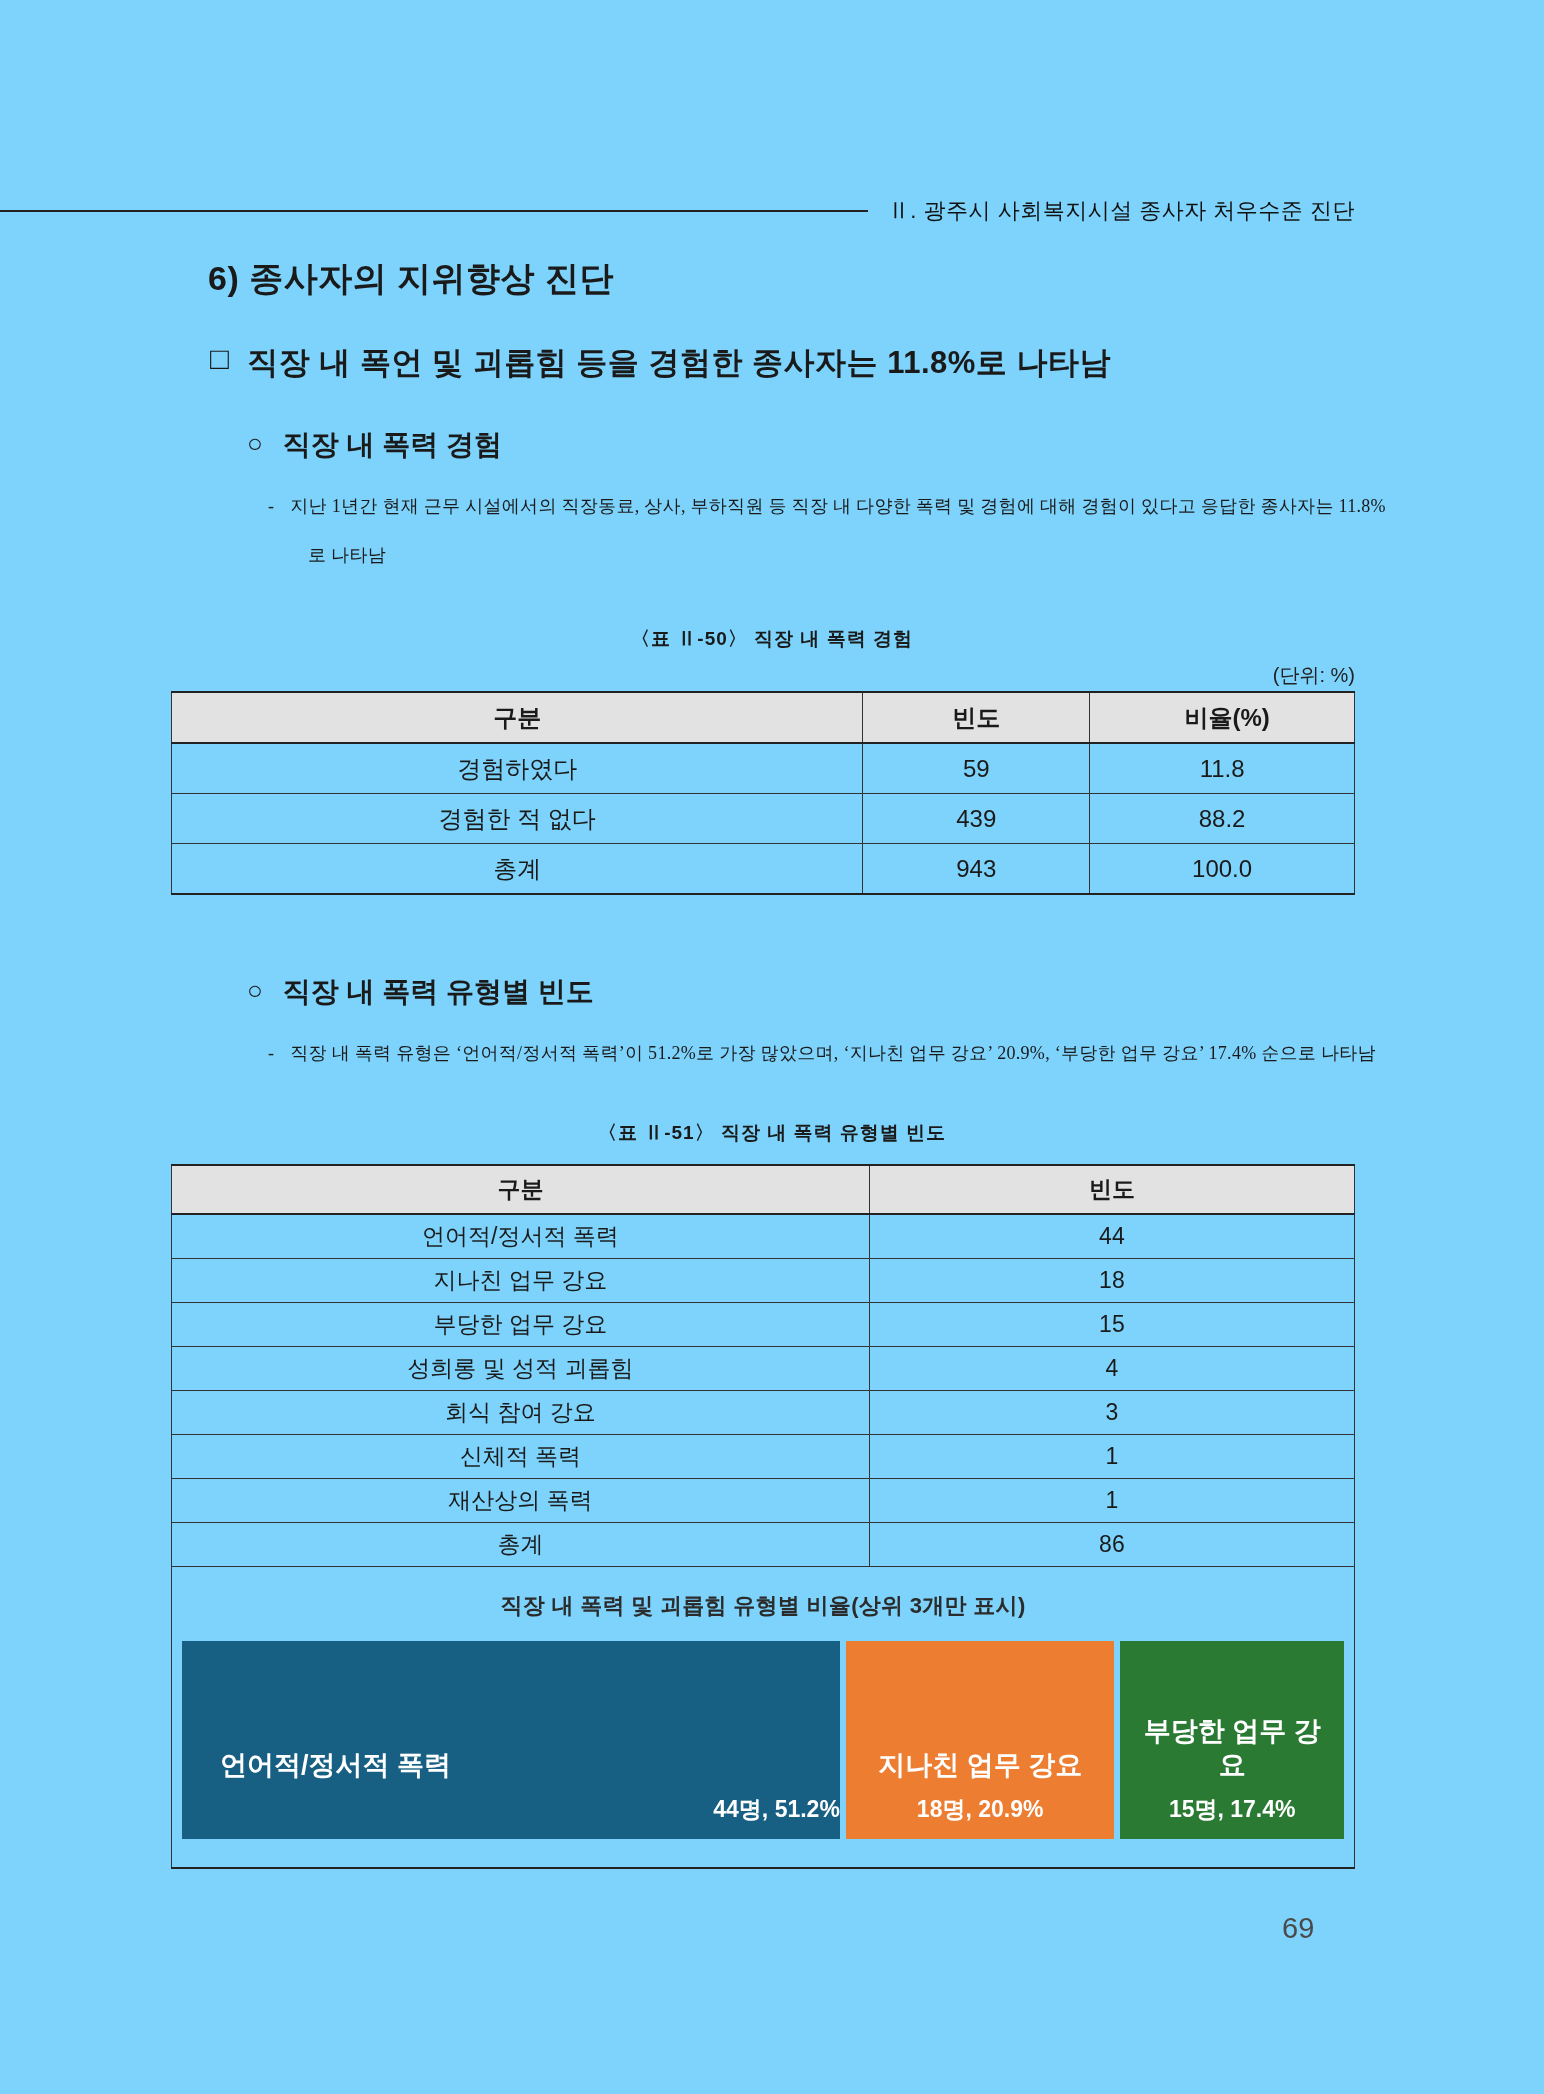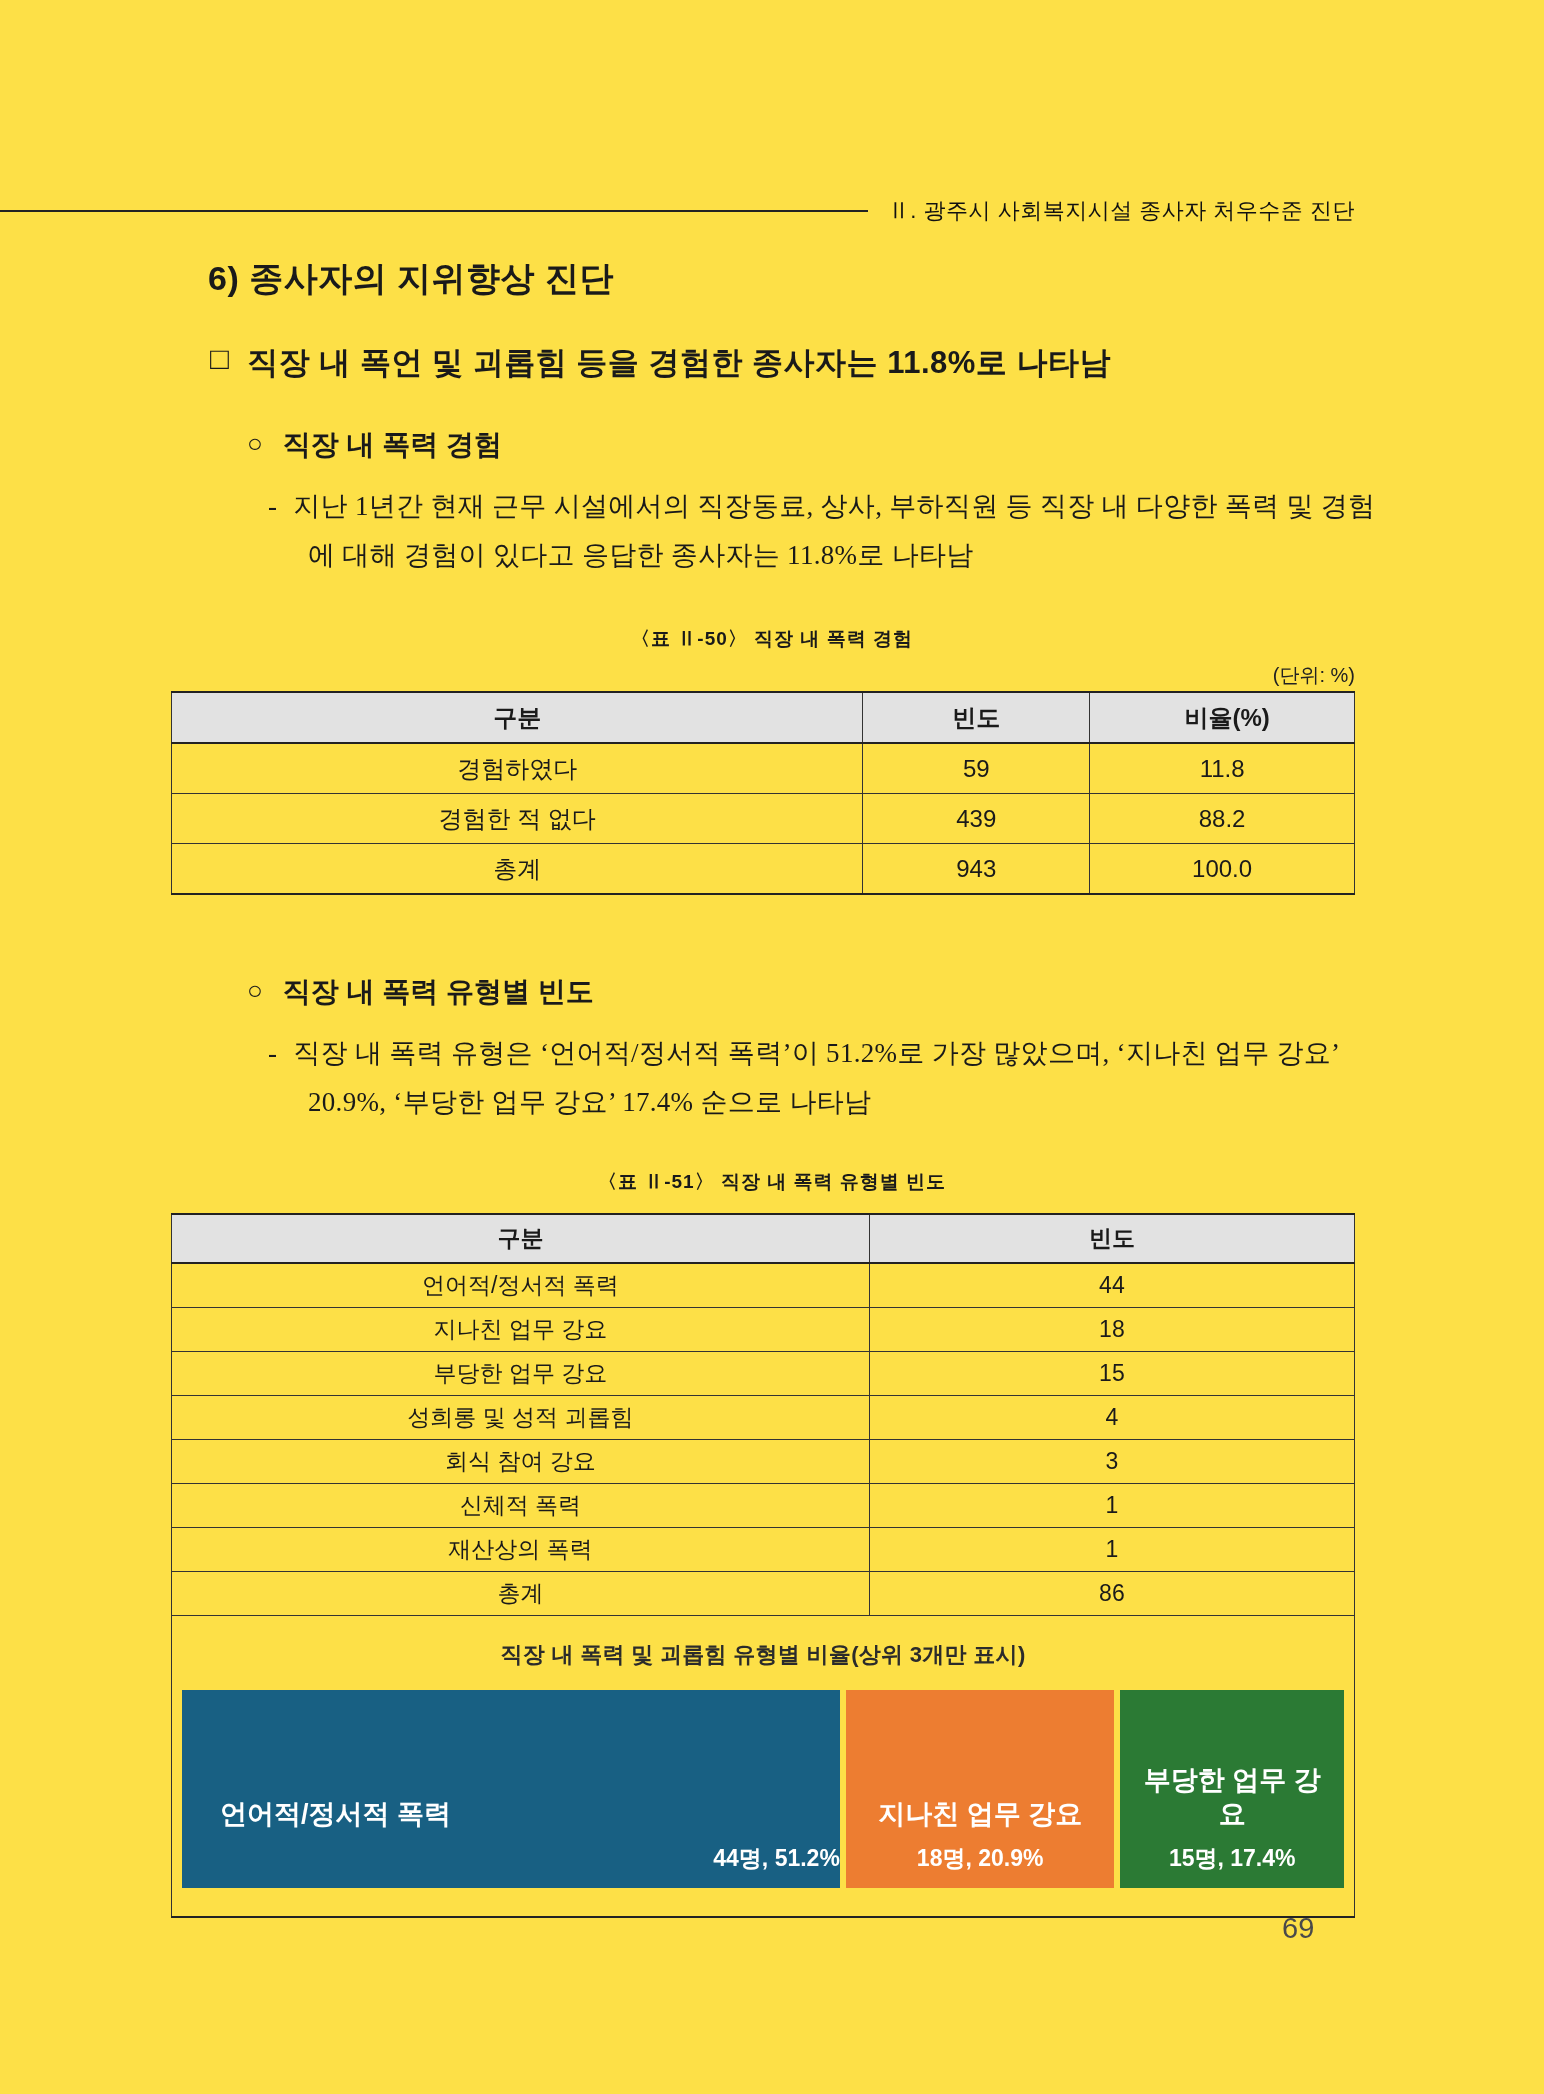--- a/index.html
+++ b/index.html
@@ -1,20 +1,20 @@
 <!DOCTYPE html>
 <html lang="ko"><head>
 <meta charset="utf-8">
 <style>
   html,body{margin:0;padding:0;background:#ffffff;}
   .page{
     position:relative;
     width:1544px;
     height:2094px;
-    background:#fde047;
+    background:#7dd3fc;
     font-family:"Liberation Sans",sans-serif;
     color:#1a1a1a;
     overflow:hidden;
     box-sizing:border-box;
   }
   
   .page-header{
     display:flex;
     align-items:center;
     padding:196px 189px 0 0;
@@ -60,21 +60,21 @@
   }
   .sub-head .bullet{
     font-weight:400;
     margin-right:20px;
     font-size:26px;
     transform:translateY(2px);
   }
   .dash-para{
     margin:18px 150px 0 268px;
     font-family:"Liberation Serif",serif;
-    font-size:27px;
+    font-size:18px;
     line-height:49px;
     padding-left:40px;
     text-indent:-40px;
     letter-spacing:0.3px;
   }
   .dash-para .dash{margin-right:16px;}
   
   .tbl-caption{
     margin-top:46px;
     text-align:center;

